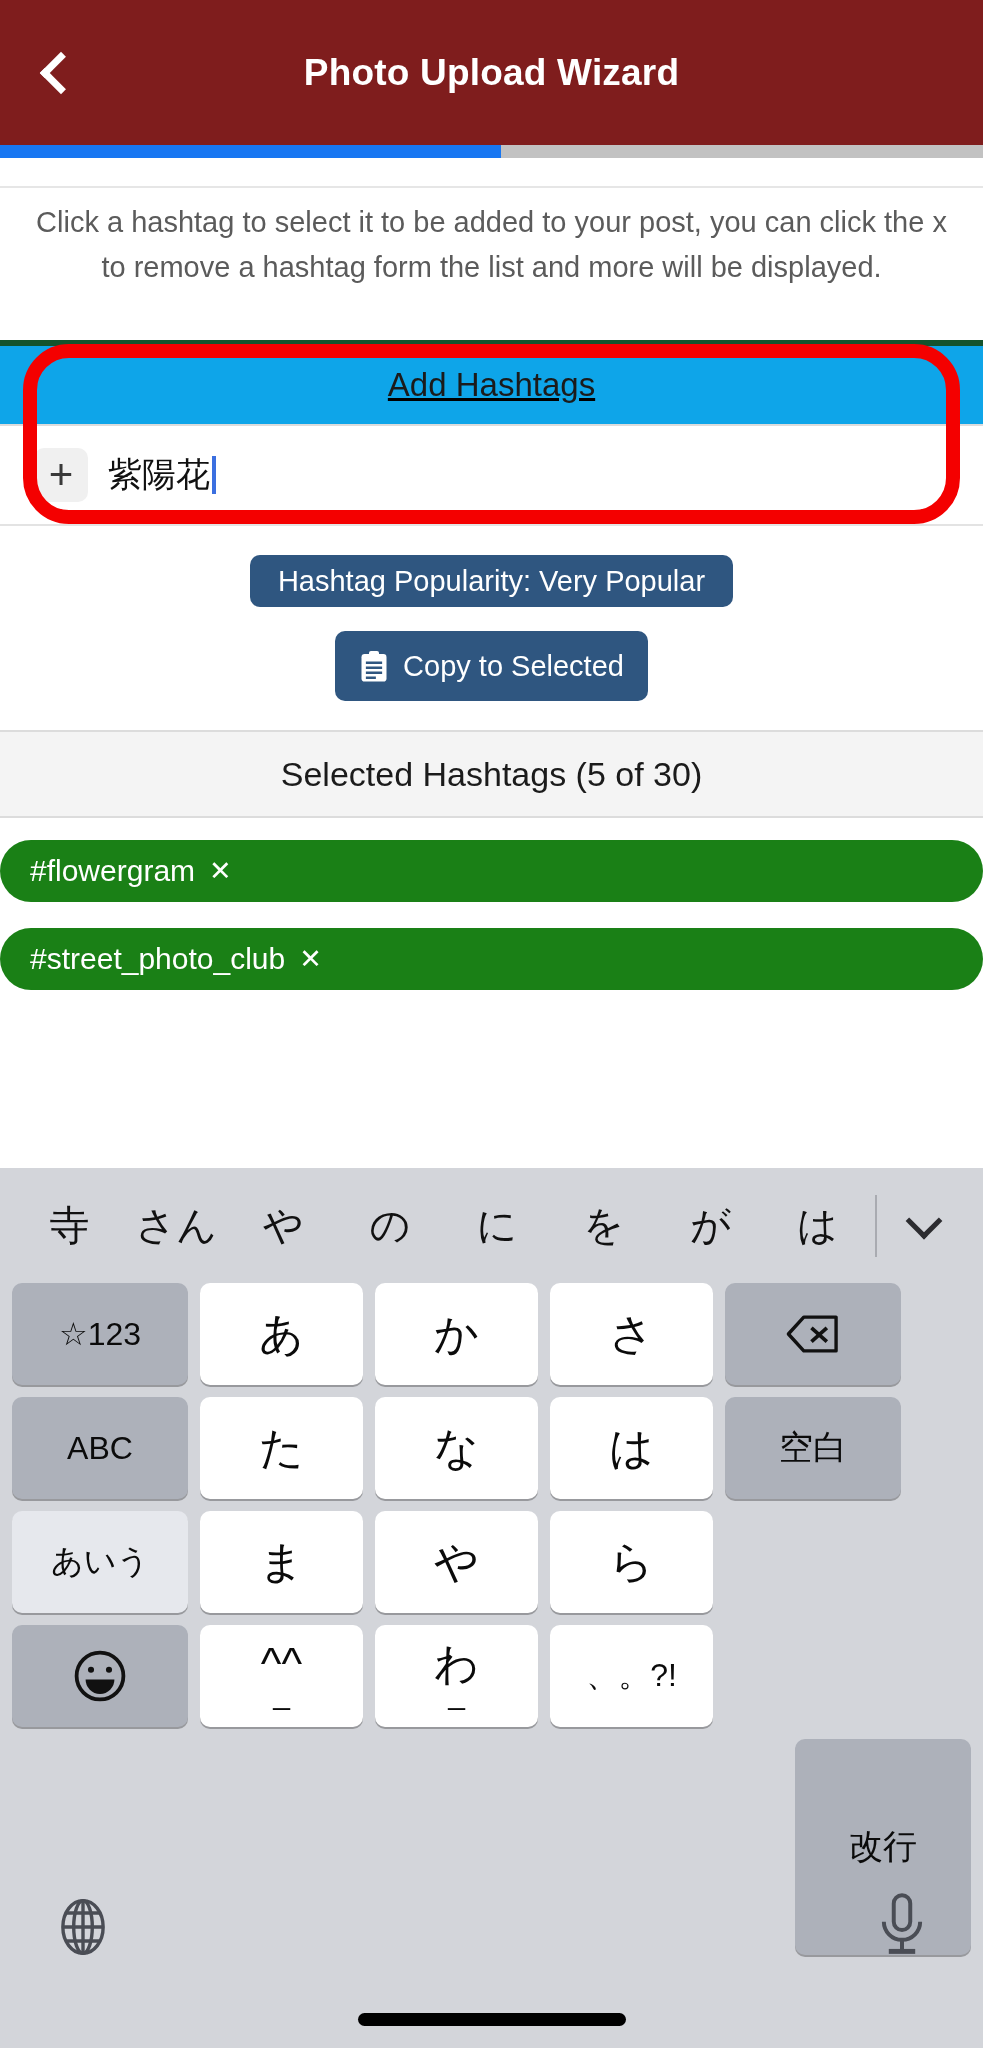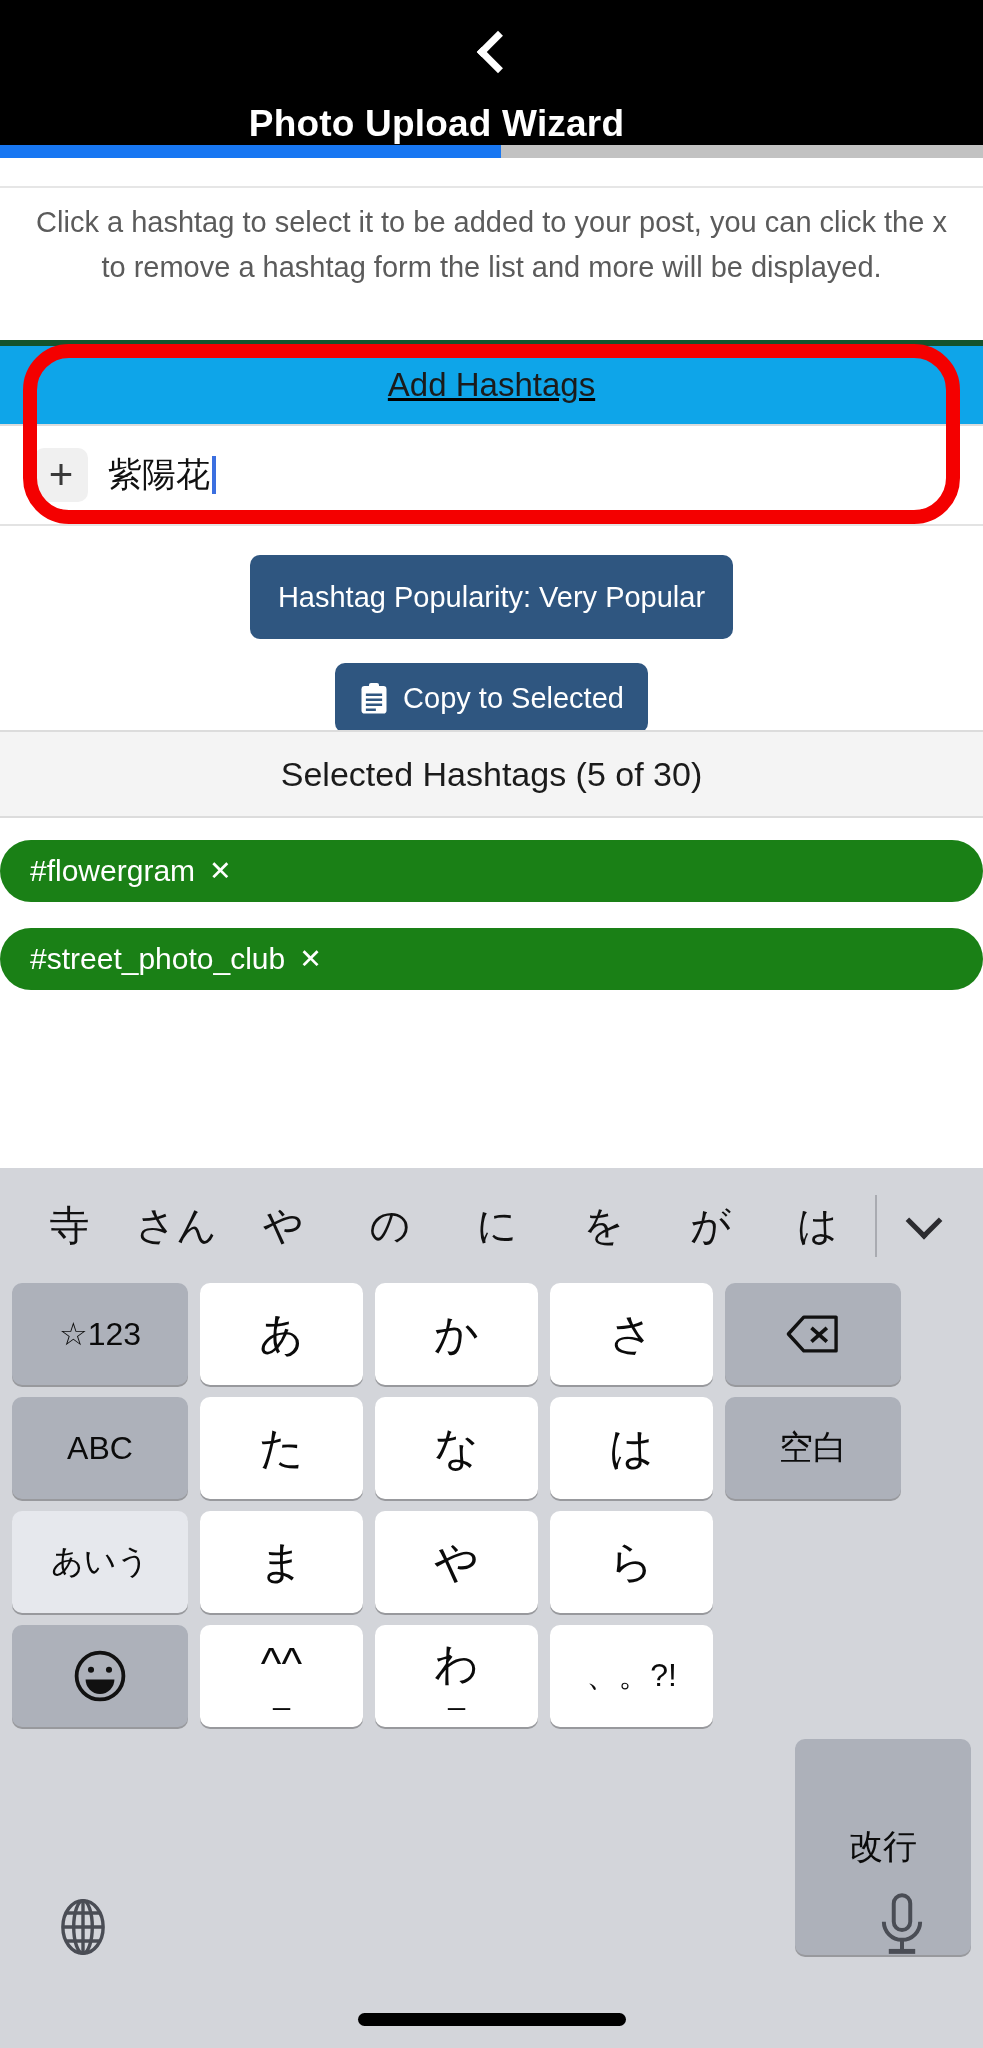--- a/index.html
+++ b/index.html
@@ -8,22 +8,22 @@
     font-family: "Liberation Sans", "DejaVu Sans", sans-serif;
     background: #ffffff;
     overflow: hidden;
   }
   #app { position: relative; width: 983px; height: 2048px; }
 
   
   .header {
     position: absolute; top: 0; left: 0;
     width: 983px; height: 145px;
-    background: #000000;
-    display: flex; align-items: center; flex-direction: column;
+    background: #7f1d1d;
+    display: flex; align-items: center;
   }
   .back-btn {
     width: 110px; height: 145px;
     display: flex; align-items: center; justify-content: center;
   }
   .back-chevron {
     display: block; width: 30px; height: 30px;
     border-left: 7px solid #ffffff;
     border-bottom: 7px solid #ffffff;
     transform: rotate(45deg);
@@ -114,21 +114,21 @@
     width: 983px; height: 190px;
     background: #ffffff;
   }
   .pill {
     background: #2f5680; color: #ffffff;
     border-radius: 10px; border: none;
     font-size: 29px; font-family: inherit;
     display: inline-flex; align-items: center; justify-content: center;
   }
   .popularity-row { display: flex; justify-content: center; padding-top: 15px; }
-  .popularity-badge { height: 84px; padding: 8px 28px; }
+  .popularity-badge { height: 52px; padding: 8px 28px; }
 
   .buttons-row {
     display: flex; justify-content: center; gap: 30px;
     padding-top: 24px;
   }
   .action-btn { height: 70px; padding: 0 24px; gap: 14px; }
   .btn-icon { width: 30px; height: 33px; flex: none; }
 
   
   .sel-title-row {

